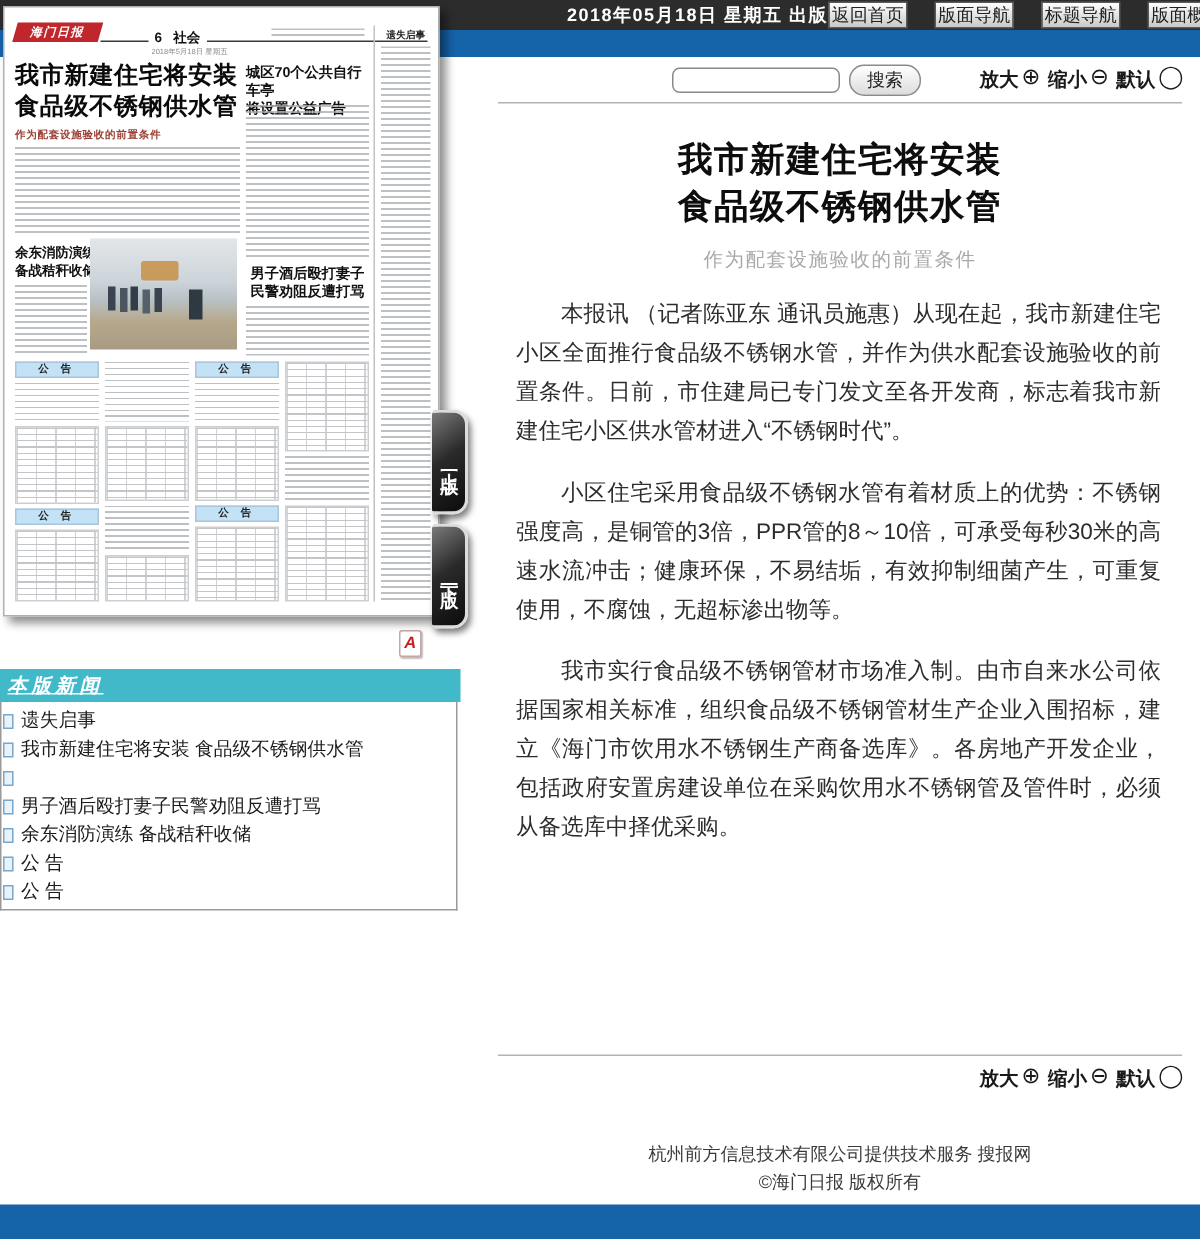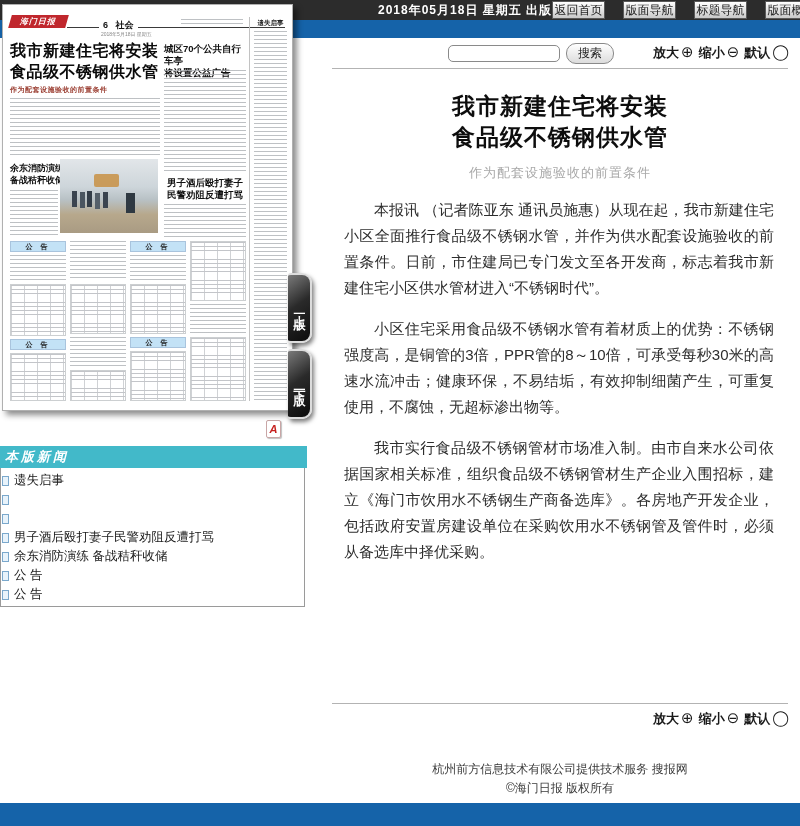--- a/index.html
+++ b/index.html
@@ -72,21 +72,21 @@
 
   
   .page-tab { position:absolute; left:288px; width:24px; height:70px; z-index:6; background:linear-gradient(145deg,#7a7a7a 0%,#2a2a2a 45%,#0c0c0c 100%); border:2px solid #dcdcdc; border-left:none; border-radius:3px 10px 10px 3px; color:#fff; font-size:12px; font-weight:bold; writing-mode:vertical-rl; text-orientation:upright; display:flex; align-items:center; justify-content:center; letter-spacing:2px; box-shadow:2px 3px 4px rgba(0,0,0,.5); cursor:pointer; }
   .tab-prev { top:273px; }
   .tab-next { top:349px; }
 
   
   .section-label { position:absolute; left:19px; top:423px; font-size:13px; color:#222; z-index:4;margin-top:40px; }
   .section-label b { margin-left:7px; }
   .pdf-icon { position:absolute; left:266px; top:420px; width:15px; height:18px; background:#fff; border:1px solid #c9a6a6; border-radius:2px; z-index:4; cursor:pointer; display:flex; align-items:center; justify-content:center; font-size:11px; font-weight:bold; font-style:italic; color:#c6201e; box-shadow:1px 1px 1px rgba(0,0,0,.25); }
-  .news-header { position:absolute; left:0; top:446px; width:307px; height:22px; background:#42b9c9; color:#fff; font-weight:bold; font-style:italic; font-size:13px; display:flex; align-items:center; padding-left:5px; letter-spacing:3px; z-index:4; }
+  .news-header { position:absolute; left:0; top:446px; width:307px; height:22px; background:#42b9c9; color:#fff; font-weight:bold; font-style:italic; font-size:13px; display:flex; align-items:center; padding-left:5px; letter-spacing:3px; z-index:4;text-decoration:underline; }
   .news-list { position:absolute; left:0; top:468px; width:305px; height:139px; border:1px solid #9a9a9a; border-top:none; background:#fff; overflow:hidden; padding-top:3px; z-index:4; }
   .news-item { display:flex; align-items:center; height:19px; font-size:12.5px; color:#1a1a1a; cursor:pointer; white-space:nowrap; }
   .news-bullet { width:7px; height:10px; border:1px solid #7aa8cc; background:#e8f3fb; margin:0 5px 0 1px; flex:none; }
 </style>
 </head>
 <body>
 
 <div class="topbar">
   <span class="topbar-date">2018年05月18日 星期五 出版</span>
   <div class="topbar-buttons">
@@ -228,20 +228,21 @@
 <div class="pdf-icon">A</div>
 
 <div class="news-header">本版新闻</div>
 <div class="news-list">
   <div class="news-item">
       <span class="news-bullet"></span>
       <span>遗失启事</span>
     </div>
   <div class="news-item">
       <span class="news-bullet"></span>
+      <span>我市新建住宅将安装 食品级不锈钢供水管</span>
     </div>
   <div class="news-item">
       <span class="news-bullet"></span>
     </div>
   <div class="news-item">
       <span class="news-bullet"></span>
       <span>男子酒后殴打妻子民警劝阻反遭打骂</span>
     </div>
   <div class="news-item">
       <span class="news-bullet"></span>

